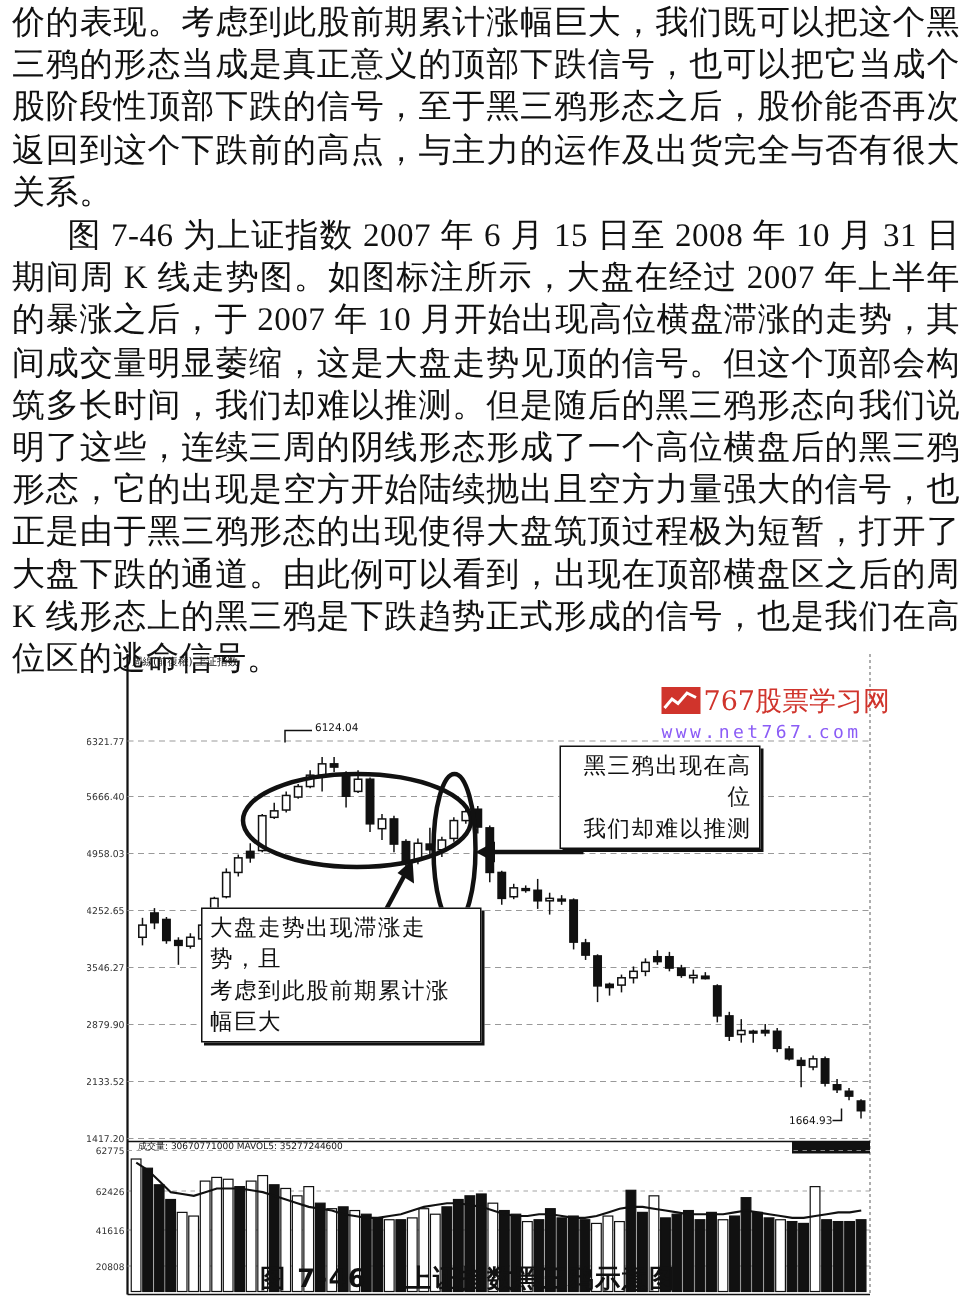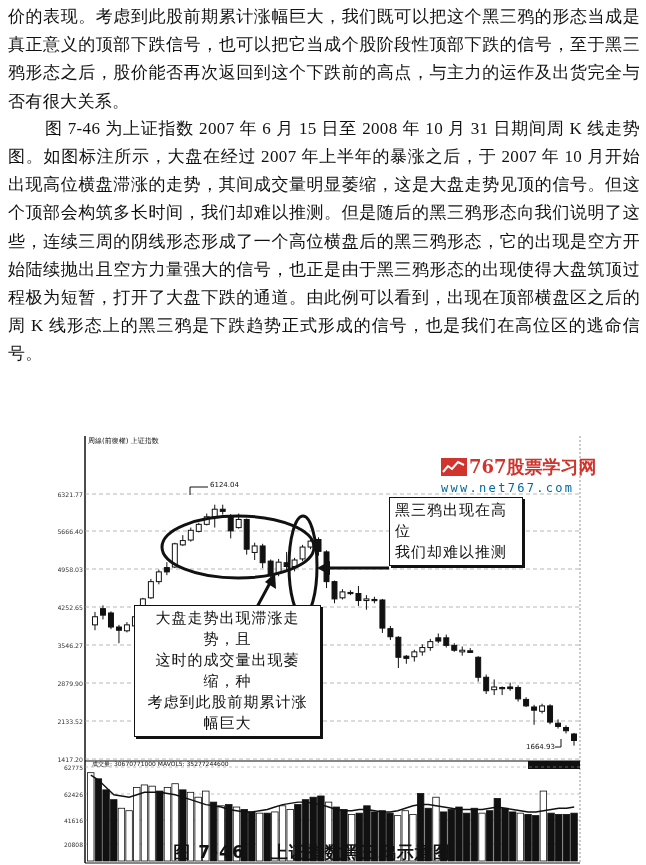--- a/index.html
+++ b/index.html
@@ -1,32 +1,32 @@
 <!DOCTYPE html>
 <html><head>
 <meta charset="utf-8">
 <style>
   html, body { margin:0; padding:0; background:#fff; }
   body { width:646px; height:865px; position:relative; overflow:hidden;
          font-family:"DejaVu Serif","Liberation Serif",serif; color:#111; }
   .text-block { position:absolute; left:8px; top:2px; width:632px; }
-  .para { margin:0; font-size:17px; line-height:28.2px; letter-spacing:0.35px; text-align:justify; }
+  .para { margin:0; font-size:22px; line-height:28.2px; letter-spacing:0.35px; text-align:justify; }
   .para.indent { text-indent:37px;font-family:Liberation Serif, serif; }
   .chart-wrap { position:absolute; left:58px; top:400px; width:530px; height:440px;margin-top:31px; }
   svg text { font-family:"DejaVu Sans","Liberation Sans",sans-serif; }
   .caption { position:absolute; left:0; width:624px; top:841px; text-align:center;
              font-family:"DejaVu Sans","Liberation Sans",sans-serif; font-weight:bold;
              font-size:17px; letter-spacing:1px; }
   .caption .num { margin-right:26px; }
   .callout { position:absolute; background:#fff; border:1.5px solid #111;
              box-shadow:2px 2px 0 #111; font-family:"DejaVu Sans","Liberation Sans",sans-serif;
              font-size:15px; line-height:21px; padding:2px 5px; letter-spacing:1px; }
   .watermark { position:absolute; left:441px; top:455px; }
-  .wm-title { font-family:"DejaVu Serif","Liberation Serif",serif; font-weight:bold; font-size:18px; color:#d0342c; }
-  .wm-url { font-family:"DejaVu Sans Mono","Liberation Mono",monospace; font-size:12px; color:#0369a1; letter-spacing:2.3px; margin-top:2px; }
+  .wm-title { font-family:"DejaVu Serif","Liberation Serif",serif; font-weight:normal; font-size:18px; color:#d0342c; }
+  .wm-url { font-family:"DejaVu Sans Mono","Liberation Mono",monospace; font-size:12px; color:#8b5cf6; letter-spacing:2.3px; margin-top:2px; }
   .wm-logo { display:inline-block; width:26px; height:18px; background:#d0342c; vertical-align:-3px; margin-right:2px; position:relative; }
 </style>
 </head>
 <body>
 
 <div class="text-block">
   <p class="para">价的表现。考虑到此股前期累计涨幅巨大，我们既可以把这个黑三鸦的形态当成是真正意义的顶部下跌信号，也可以把它当成个股阶段性顶部下跌的信号，至于黑三鸦形态之后，股价能否再次返回到这个下跌前的高点，与主力的运作及出货完全与否有很大关系。</p>
   <p class="para indent">图 7-46 为上证指数 2007 年 6 月 15 日至 2008 年 10 月 31 日期间周 K 线走势图。如图标注所示，大盘在经过 2007 年上半年的暴涨之后，于 2007 年 10 月开始出现高位横盘滞涨的走势，其间成交量明显萎缩，这是大盘走势见顶的信号。但这个顶部会构筑多长时间，我们却难以推测。但是随后的黑三鸦形态向我们说明了这些，连续三周的阴线形态形成了一个高位横盘后的黑三鸦形态，它的出现是空方开始陆续抛出且空方力量强大的信号，也正是由于黑三鸦形态的出现使得大盘筑顶过程极为短暂，打开了大盘下跌的通道。由此例可以看到，出现在顶部横盘区之后的周 K 线形态上的黑三鸦是下跌趋势正式形成的信号，也是我们在高位区的逃命信号。</p>
 </div>
 
@@ -287,25 +287,24 @@
 
 <div class="watermark">
   <div><span class="wm-logo">
     <svg width="26" height="18" viewBox="0 0 26 18">
           <polyline points="2,14 7,8 11,11 17,4 23,7" fill="none" stroke="#fff" stroke-width="2"></polyline>
         </svg>
   </span><span class="wm-title">767股票学习网</span></div>
   <div class="wm-url">www.net767.com</div>
 </div>
 
-<div class="callout" style="left:389px; top:497px; width:122px;">
+<div class="callout" style="left:373px; top:497px; width:122px;text-align:right;">
   <div>黑三鸦出现在高位</div>
   <div>我们却难以推测</div>
 </div>
-<div class="callout" style="left:134px; top:605px; width:175px;text-align:center;">
+<div class="callout" style="left:134px; top:605px; width:175px;">
   <div>大盘走势出现滞涨走势，且</div>
-  <div>这时的成交量出现萎缩，种</div>
   <div>考虑到此股前期累计涨幅巨大</div>
 </div>
 
 <div class="caption">
   <span class="num">图 7-46</span><span>上证指数黑三鸦示意图</span>
 </div>
 
 </body></html>

